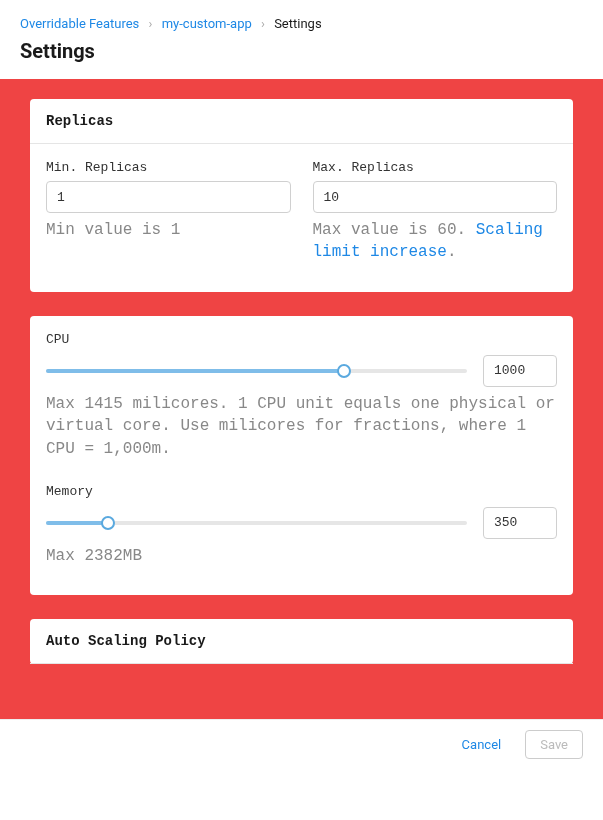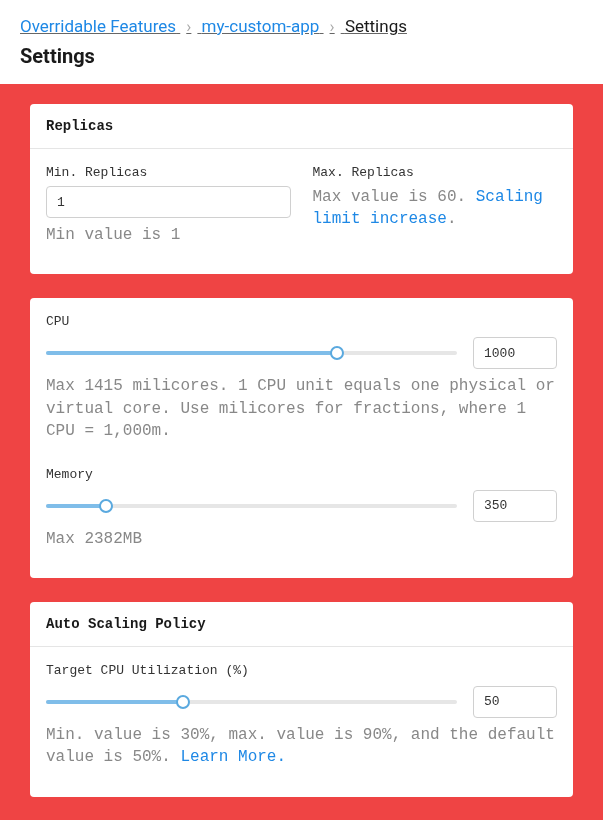--- a/index.html
+++ b/index.html
@@ -8,24 +8,23 @@
       font-size: 14px;
       color: #1a1a1a;
       background: #fff;
       width: 603px;
     }
     .header {
       padding: 16px 20px 16px 20px;
       background: #fff;
     }
     .breadcrumb {
-      font-size: 17px;
+      font-size: 13px;
       color: #666;
       margin-bottom: 8px;
-      text-decoration: underline;
     }
     .breadcrumb .sep {
       margin: 0 6px;
       color: #aaa;
     }
     .breadcrumb .current {
       color: #1a1a1a;
     }
     .page-title {
       font-size: 20px;
@@ -123,21 +122,21 @@
       position: absolute;
       width: 14px;
       height: 14px;
       background: #fff;
       border: 2px solid #5aa9df;
       border-radius: 50%;
       transform: translateX(-50%);
       cursor: pointer;
     }
     .slider-value {
-      width: 84px;
+      width: 74px;
       height: 32px;
       padding: 0 10px;
       font-size: 13px;
       border: 1px solid #d0d0d0;
       border-radius: 4px;
       color: #333;
       font-family: inherit;
     }
     .footer {
       padding: 10px 20px;
@@ -191,20 +190,21 @@
       <div class="card-header">Replicas</div>
       <div class="card-body">
         <div class="row">
           <div class="col">
             <label class="field-label">Min. Replicas</label>
             <input class="text-input" type="text" value="1" style="">
             <div class="helper">Min value is 1</div>
           </div>
           <div class="col">
             <label class="field-label">Max. Replicas</label>
+            <input class="text-input" type="text" value="10" style="">
             <div class="helper">
               <span>Max value is 60. </span><a>Scaling limit increase</a><span>.</span>
             </div>
           </div>
         </div>
       </div>
     </div>
 
     <div class="card">
       <div class="card-body">
@@ -233,36 +233,20 @@
             <input class="slider-value" type="text" value="350" style="">
           </div>
           <div class="helper">Max 2382MB</div>
         </div>
 
       </div>
     </div>
 
     <div class="card">
       <div class="card-header">Auto Scaling Policy</div>
-      <div class="card-body">
-        <div class="slider-group">
-          <label class="field-label">Target CPU Utilization (%)</label>
-          <div class="slider-row">
-            <div class="slider-track">
-              <div class="track-bg"></div>
-              <div class="track-fill" style="width:33.3%"></div>
-              <div class="thumb" style="left:33.3%"></div>
-            </div>
-            <input class="slider-value" type="text" value="50" style="">
-          </div>
-          <div class="helper">
-            <span>Min. value is 30%, max. value is 90%, and the default value is 50%. </span><a>Learn More.</a>
-          </div>
-        </div>
-      </div>
     </div>
 
   </div>
 
   <div class="footer">
     <button class="btn-cancel">Cancel</button>
     <button class="btn-save" disabled="">Save</button>
   </div>
 
 </div>

